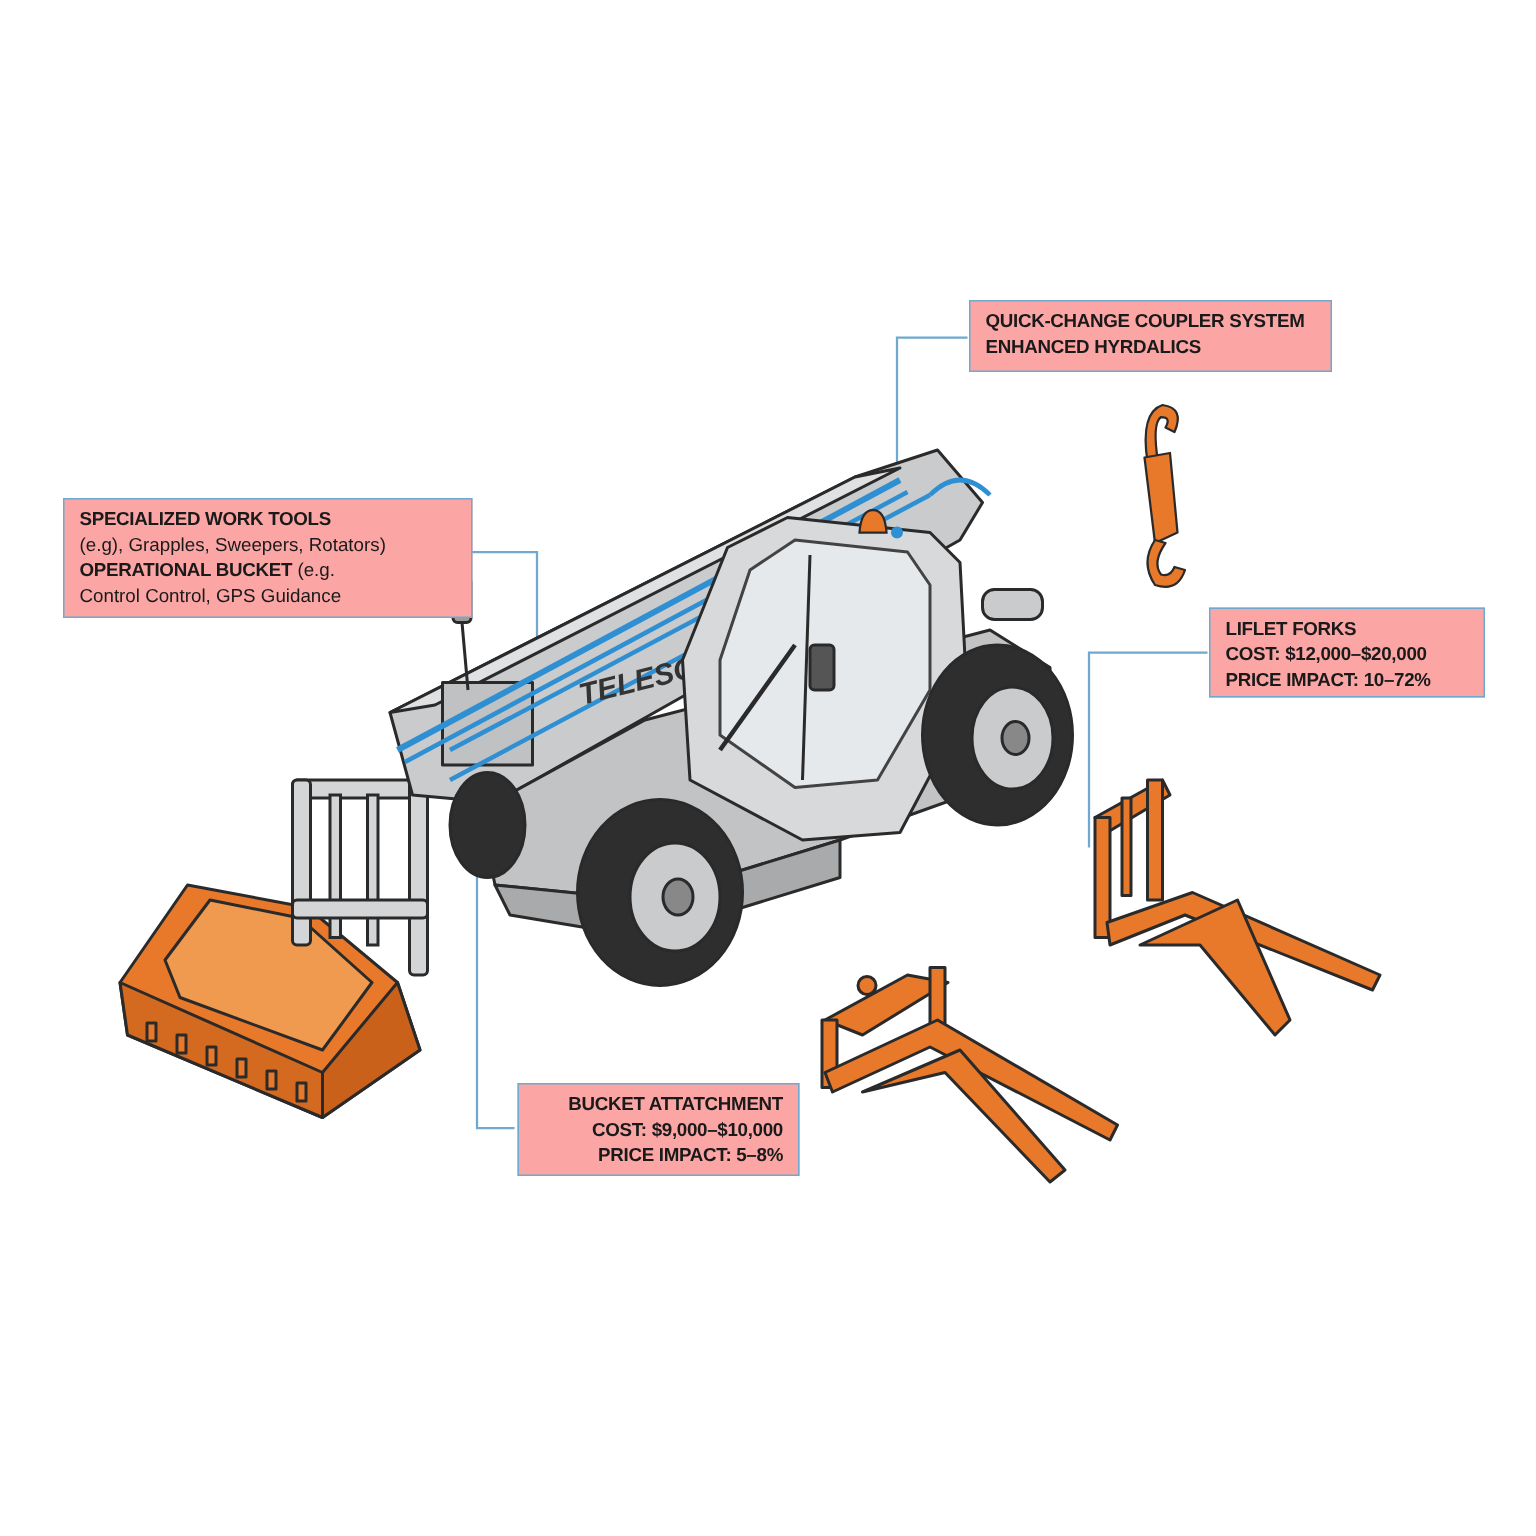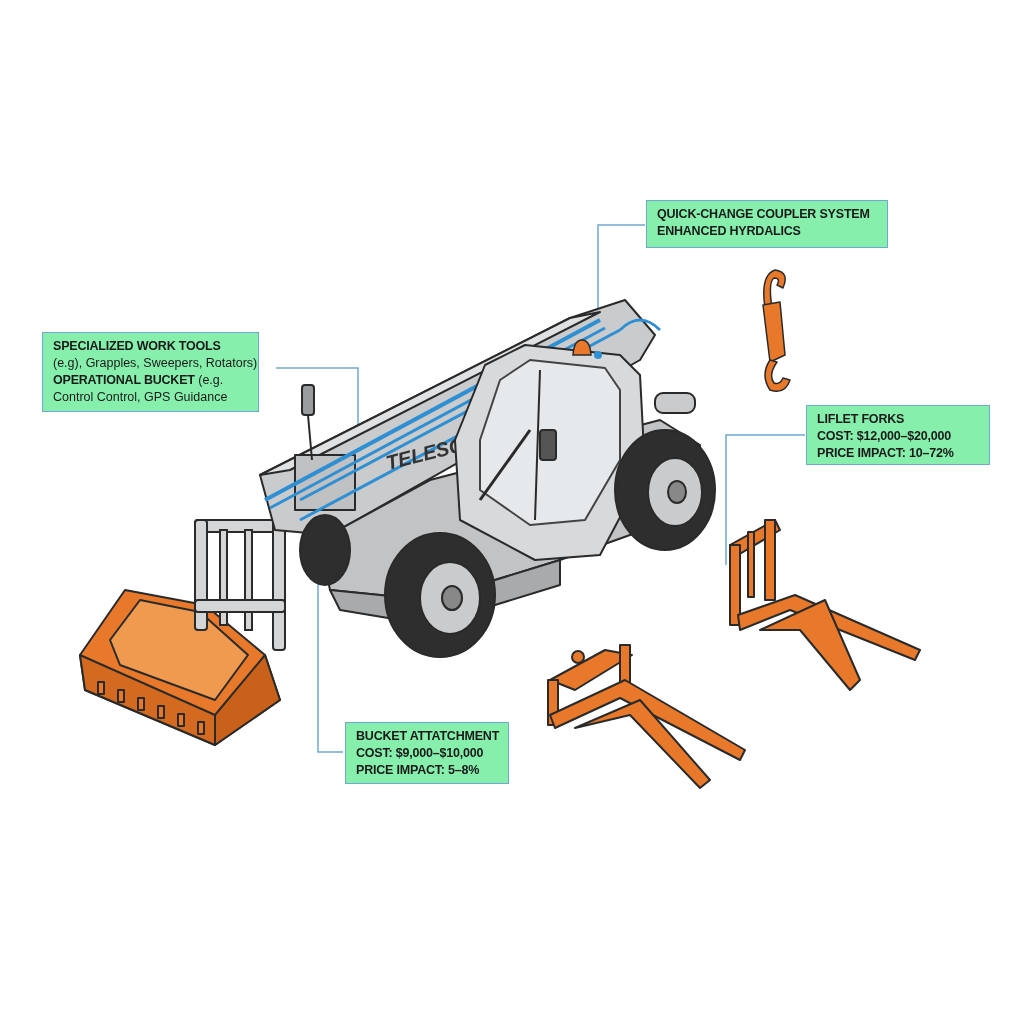--- a/index.html
+++ b/index.html
@@ -1,18 +1,18 @@
 <!DOCTYPE html>
 <html><head>
 <meta charset="utf-8">
 <style>
   html,body{margin:0;padding:0;background:#ffffff;}
   body{width:1024px;height:1024px;position:relative;overflow:hidden;font-family:"Liberation Sans",sans-serif;}
   #scene{position:absolute;left:0;top:0;width:1024px;height:1024px;}
-  .callout{position:absolute;background:#86efac;border:1.5px solid #6fa9cf;box-sizing:border-box;padding:5px 10px;font-family:"Liberation Sans",sans-serif;font-size:12.5px;line-height:17px;color:#1a1a1a;}
+  .callout{position:absolute;background:#fca5a5;border:1.5px solid #6fa9cf;box-sizing:border-box;padding:5px 10px;font-family:"Liberation Sans",sans-serif;font-size:12.5px;line-height:17px;color:#1a1a1a;}
   .callout .b{font-weight:bold;letter-spacing:-0.2px;}
   .callout .n{font-weight:normal;}
   .line{display:block;white-space:nowrap;}
 </style>
 </head>
 <body>
 
 <svg id="scene" viewBox="0 0 1024 1024" xmlns="http://www.w3.org/2000/svg">
 
   <g stroke="#6fa9cf" stroke-width="1.5" fill="none">
@@ -124,30 +124,30 @@
     <polygon points="550,715 625,680 745,750 740,760 620,698 555,728"></polygon>
     <polygon points="575,728 640,700 710,780 700,788 630,715"></polygon>
   </g>
 </svg>
 
 <div class="callout" style="left:646px;top:200px;width:242px;height:48px;">
   <span class="line b">QUICK-CHANGE COUPLER SYSTEM</span>
   <span class="line b">ENHANCED HYRDALICS</span>
 </div>
 
-<div class="callout" style="left:42px;top:332px;width:217px;height:80px;">
+<div class="callout" style="left:42px;top:332px;width:273px;height:80px;">
   <span class="line b">SPECIALIZED WORK TOOLS</span>
   <span class="line n">(e.g), Grapples, Sweepers, Rotators)</span>
   <span class="line"><span class="b">OPERATIONAL BUCKET</span><span class="n"> (e.g.</span></span>
   <span class="line n">Control Control, GPS Guidance</span>
 </div>
 
 <div class="callout" style="left:806px;top:405px;width:184px;height:60px;">
   <span class="line b">LIFLET FORKS</span>
   <span class="line b">COST: $12,000–$20,000</span>
   <span class="line b">PRICE IMPACT: 10–72%</span>
 </div>
 
-<div class="callout" style="left:345px;top:722px;width:164px;height:62px;">
+<div class="callout" style="left:345px;top:722px;width:188px;height:62px;text-align:right;">
   <span class="line b">BUCKET ATTATCHMENT</span>
   <span class="line b">COST: $9,000–$10,000</span>
   <span class="line b">PRICE IMPACT: 5–8%</span>
 </div>
 
 </body></html>

